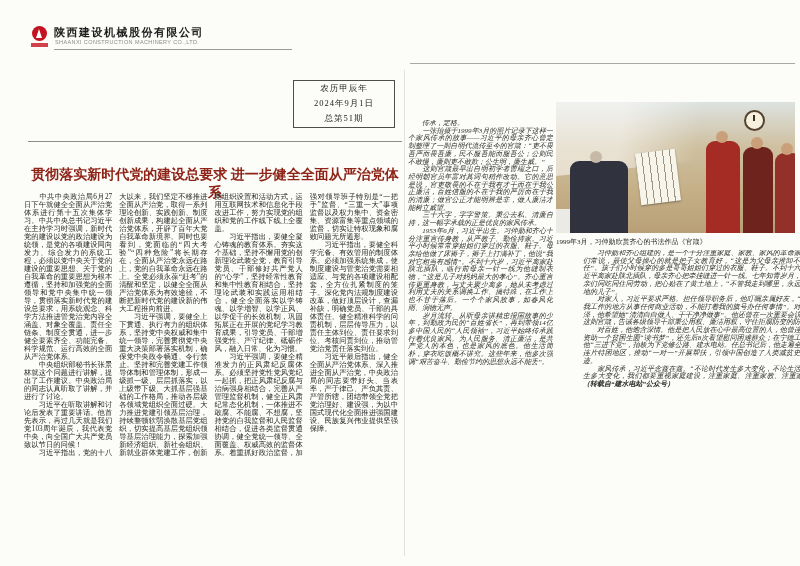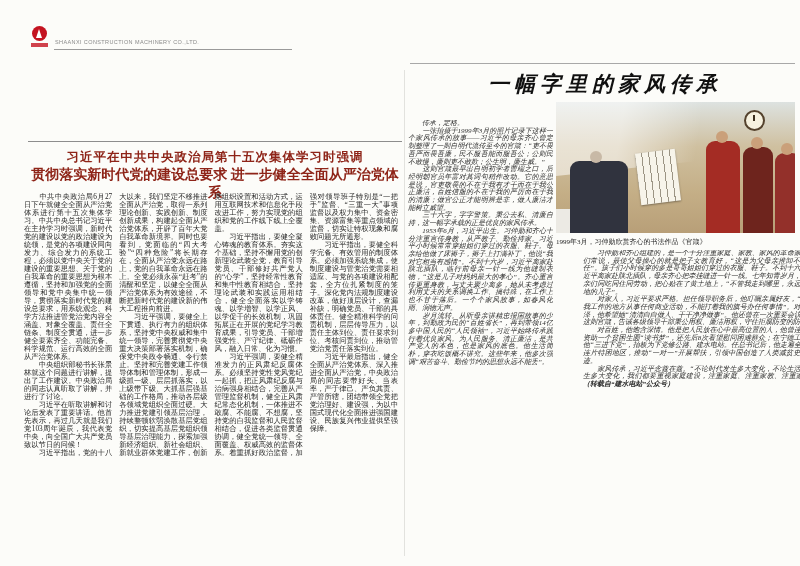--- a/index.html
+++ b/index.html
@@ -71,44 +71,48 @@
   .head-red3{left:225px;bottom:78px;}
   .table-cloth{position:absolute;left:0;bottom:0;width:68px;height:24px;background:#eceae4;}
 </style>
 </head>
 <body>
 
 <div class="page">
 
   <div class="logo-icon"></div>
   <div class="logo-sub"></div>
+  <div class="company-cn">陕西建设机械股份有限公司</div>
   <div class="company-en">SHAANXI CONSTRUCTION MACHINERY CO.,LTD.</div>
   <div class="company-rule"></div>
 
 
+  <div class="issue-box">
+    <div>农历甲辰年</div>
+    <div>2024年9月1日</div>
+    <div>总第51期</div>
+  </div>
 
   <div class="left-rule"></div>
-  <div class="hl-top">习近平在中共中央政治局第十五次集体学习时强调</div>
   <div class="hl-main">贯彻落实新时代党的建设总要求 进一步健全全面从严治党体系</div>
   <div class="left-body">
     <div class="txt">　　中共中央政治局6月27日下午就健全全面从严治党体系进行第十五次集体学习。中共中央总书记习近平在主持学习时强调，新时代党的建设以党的政治建设为统领，是党的各项建设同向发力、综合发力的系统工程，必须以党中央关于党的建设的重要思想、关于党的自我革命的重要思想为根本遵循，坚持和加强党的全面领导和党中央集中统一领导，贯彻落实新时代党的建设总要求，用系统观念、科学方法推进管党治党内容全涵盖、对象全覆盖、责任全链条、制度全贯通，进一步健全要素齐全、功能完备、科学规范、运行高效的全面从严治党体系。
 　　中央组织部秘书长张景林就这个问题进行讲解，提出了工作建议。中央政治局的同志认真听取了讲解，并进行了讨论。
 　　习近平在听取讲解和讨论后发表了重要讲话。他首先表示，再过几天就是我们党103周年诞辰，我代表党中央，向全国广大共产党员致以节日的问候！
 　　习近平指出，党的十八大以来，我们坚定不移推进全面从严治党，取得一系列理论创新、实践创新、制度创新成果，构建起全面从严治党体系，开辟了百年大党自我革命新境界。同时也要看到，党面临的“四大考验”“四种危险”将长期存在，全面从严治党永远在路上，党的自我革命永远在路上。全党必须永葆“赶考”的清醒和坚定，以健全全面从严治党体系为有效途径，不断把新时代党的建设新的伟大工程推向前进。
 　　习近平强调，要健全上下贯通、执行有力的组织体系，坚持党中央权威和集中统一领导，完善贯彻党中央重大决策部署落实机制，确保党中央政令畅通、令行禁止。坚持和完善党建工作领导体制和管理体制，形成一级抓一级、层层抓落实，以上级带下级、大抓基层强基础的工作格局，推动各层级各领域党组织全面过硬。大力推进党建引领基层治理，持续整顿软弱涣散基层党组织，切实提高基层党组织领导基层治理能力，探索加强新经济组织、新社会组织、新就业群体党建工作，创新党组织设置和活动方式，运用互联网技术和信息化手段改进工作，努力实现党的组织和党的工作线下线上全覆盖。
 　　习近平指出，要健全凝心铸魂的教育体系。夯实这个基础，坚持不懈用党的创新理论武装全党，教育引导党员、干部修好共产党人的“心学”，坚持经常性教育和集中性教育相结合，坚持理论武装和实践运用相结合，健全全面落实以学铸魂、以学增智、以学正风、以学促干的长效机制，巩固拓展正在开展的党纪学习教育成果，引导党员、干部增强党性、严守纪律、砥砺作风，融入日常、化为习惯。
 　　习近平强调，要健全精准发力的正风肃纪反腐体系。必须坚持党性党风党纪一起抓，把正风肃纪反腐与治病强身相结合，完善从严管理监督机制，健全正风肃纪常态化机制，一体推进不敢腐、不能腐、不想腐，坚持党的自我监督和人民监督相结合，促进各类监督贯通协调，健全党统一领导、全面覆盖、权威高效的监督体系。着重抓好政治监督，加强对领导班子特别是“一把手”监督、“三重一大”事项监督以及权力集中、资金密集、资源富集等重点领域的监督，切实让特权现象和腐败问题无所遁形。
 　　习近平指出，要健全科学完备、有效管用的制度体系。必须加强系统集成，使制度建设与管党治党需要相适应、与党的各项建设相配套，全方位扎紧制度的笼子。深化党内法规制度建设改革，做好顶层设计，查漏补缺，明确党员、干部的具体责任。健全精准科学的问责机制，层层传导压力，以责任主体到位、责任要求到位、考核问责到位，推动管党治党责任落实到位。
 　　习近平最后指出，健全全面从严治党体系、深入推进全面从严治党，中央政治局的同志要带好头、当表率，严于律己、严负其责、严管所辖，团结带领全党把党治理好、建设强，为以中国式现代化全面推进强国建设、民族复兴伟业提供坚强保障。</div>
   </div>
 
   <div class="v-divider"></div>
 
   <div class="right-rule"></div>
-  <div class="r-headline">一幅字里的家风传承</div>
 
   <div class="col-a">
     <div class="txt">　　传承，定格。
 　　一张拍摄于1999年3月的照片记录下这样一个家风传承的故事——习近平的母亲齐心曾定制整理了一则自明代流传至今的官箴：“吏不畏吾严而畏吾廉，民不服吾能而服吾公；公则民不敢慢，廉则吏不敢欺；公生明，廉生威。”
 　　这则官箴最早出自明初学者曹端之口，后经明朝官员年富对其词句稍作改动。它的意思是说，官吏敬畏的不在于我有才干而在于我公正廉洁，百姓信服的不在于我的严厉而在于我的清廉；做官公正才能明辨是非，做人廉洁才能树立威望。
 　　三十六字，字字警策。秉公去私、清廉自持，这一幅字承载的正是优良的家风传承。
 　　1953年6月，习近平出生。习仲勋和齐心十分注重言传身教，从严教子、勤俭持家。习近平小时候常常穿姐姐们穿过的衣服、鞋子。母亲给他做了床褥子，褥子上打满补丁，他说“我对它相当有感情”。不到十六岁，习近平离家赴陕北插队，临行前母亲一针一线为他缝制衣物，“这是儿子对妈妈最大的孝心”。齐心重言传更重身教，与丈夫聚少离多，她从未考虑过利用丈夫的关系调换工作、搞特殊，在工作上也不甘于落后。一个个家风故事，如春风化雨、润物无声。
 　　岁月流转。从听母亲讲精忠报国故事的少年，到勤政为民的“百姓省长”，再到带领14亿多中国人民的“人民领袖”，习近平始终传承践行着优良家风。为人民服务、清正廉洁，是共产党人的本色，也是家风的底色。他生活简朴，穿衣吃饭概不讲究。这些年来，他多次强调“艰苦奋斗、勤俭节约的思想永远不能丢”。</div>
   </div>
 

